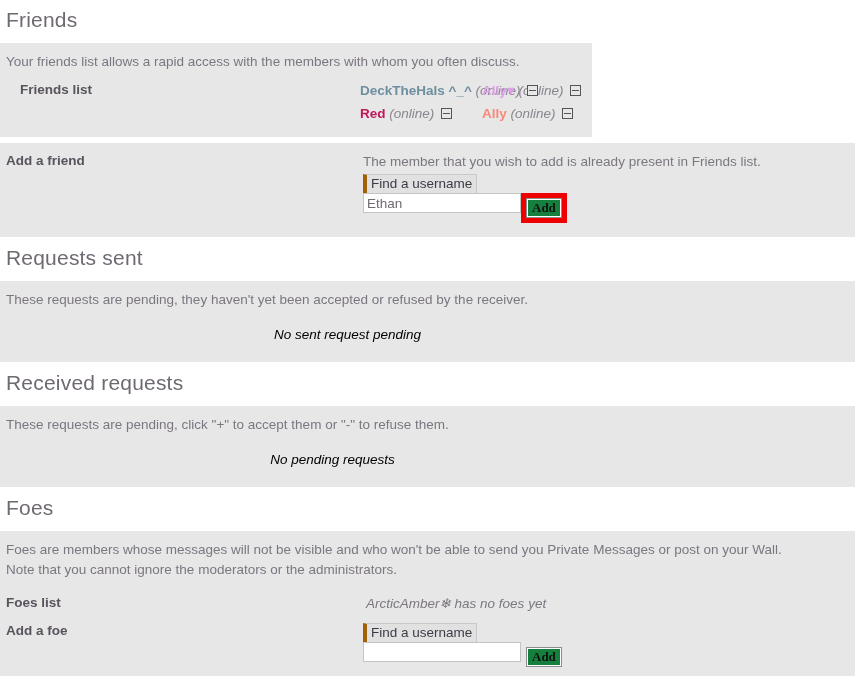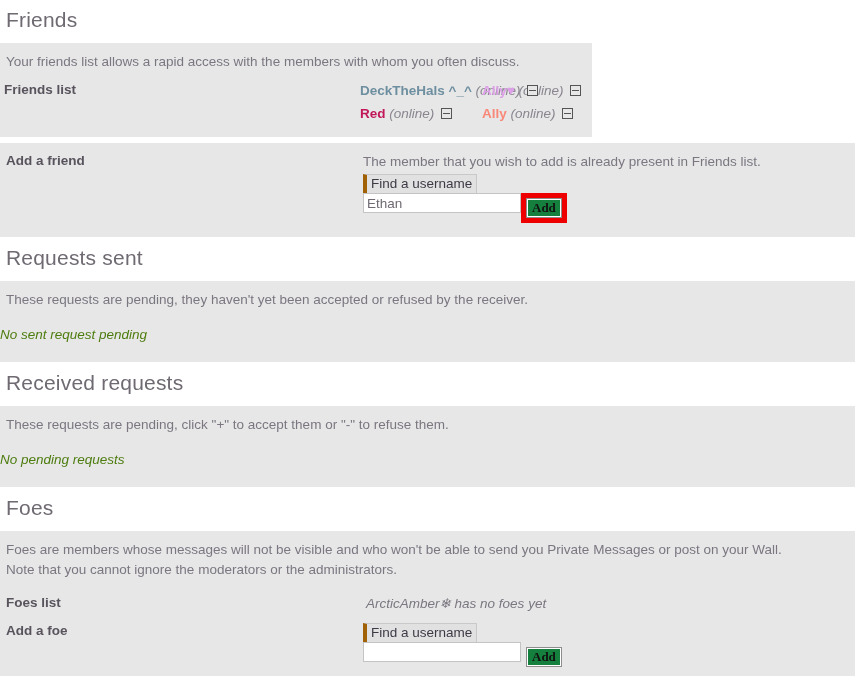--- a/index.html
+++ b/index.html
@@ -48,21 +48,21 @@
 
   
   .friends-panel { width: 592px; }
   .row {
     display: flex;
     align-items: flex-start;
   }
   .row-label {
     width: 360px;
     box-sizing: border-box;
-    padding-left: 4px;
+    padding-left: 20px;
     font-weight: bold;
     color: #58535c;
     font-size: 13.5px;
   }
   .friend-grid {
     display: flex;
     flex-wrap: wrap;
     width: 232px;
   }
   .friend-cell {
@@ -167,22 +167,23 @@
     background: #ee0000;
     line-height: 0;
   }
   .btn-plain-wrap {
     padding: 5px 5px;
     display: inline-block;
     line-height: 0;
   }
 
   .center-msg {
+    text-align: center;
     font-style: italic;
-    color: #4d7c0f;
+    color: #000000;
     font-size: 13.5px;
   }
   .foes-value {
     font-style: italic;
     color: #7b7680;
     font-size: 13.5px;
     padding-left: 3px;
   }
   .gap { background: #ffffff; }
 </style>

